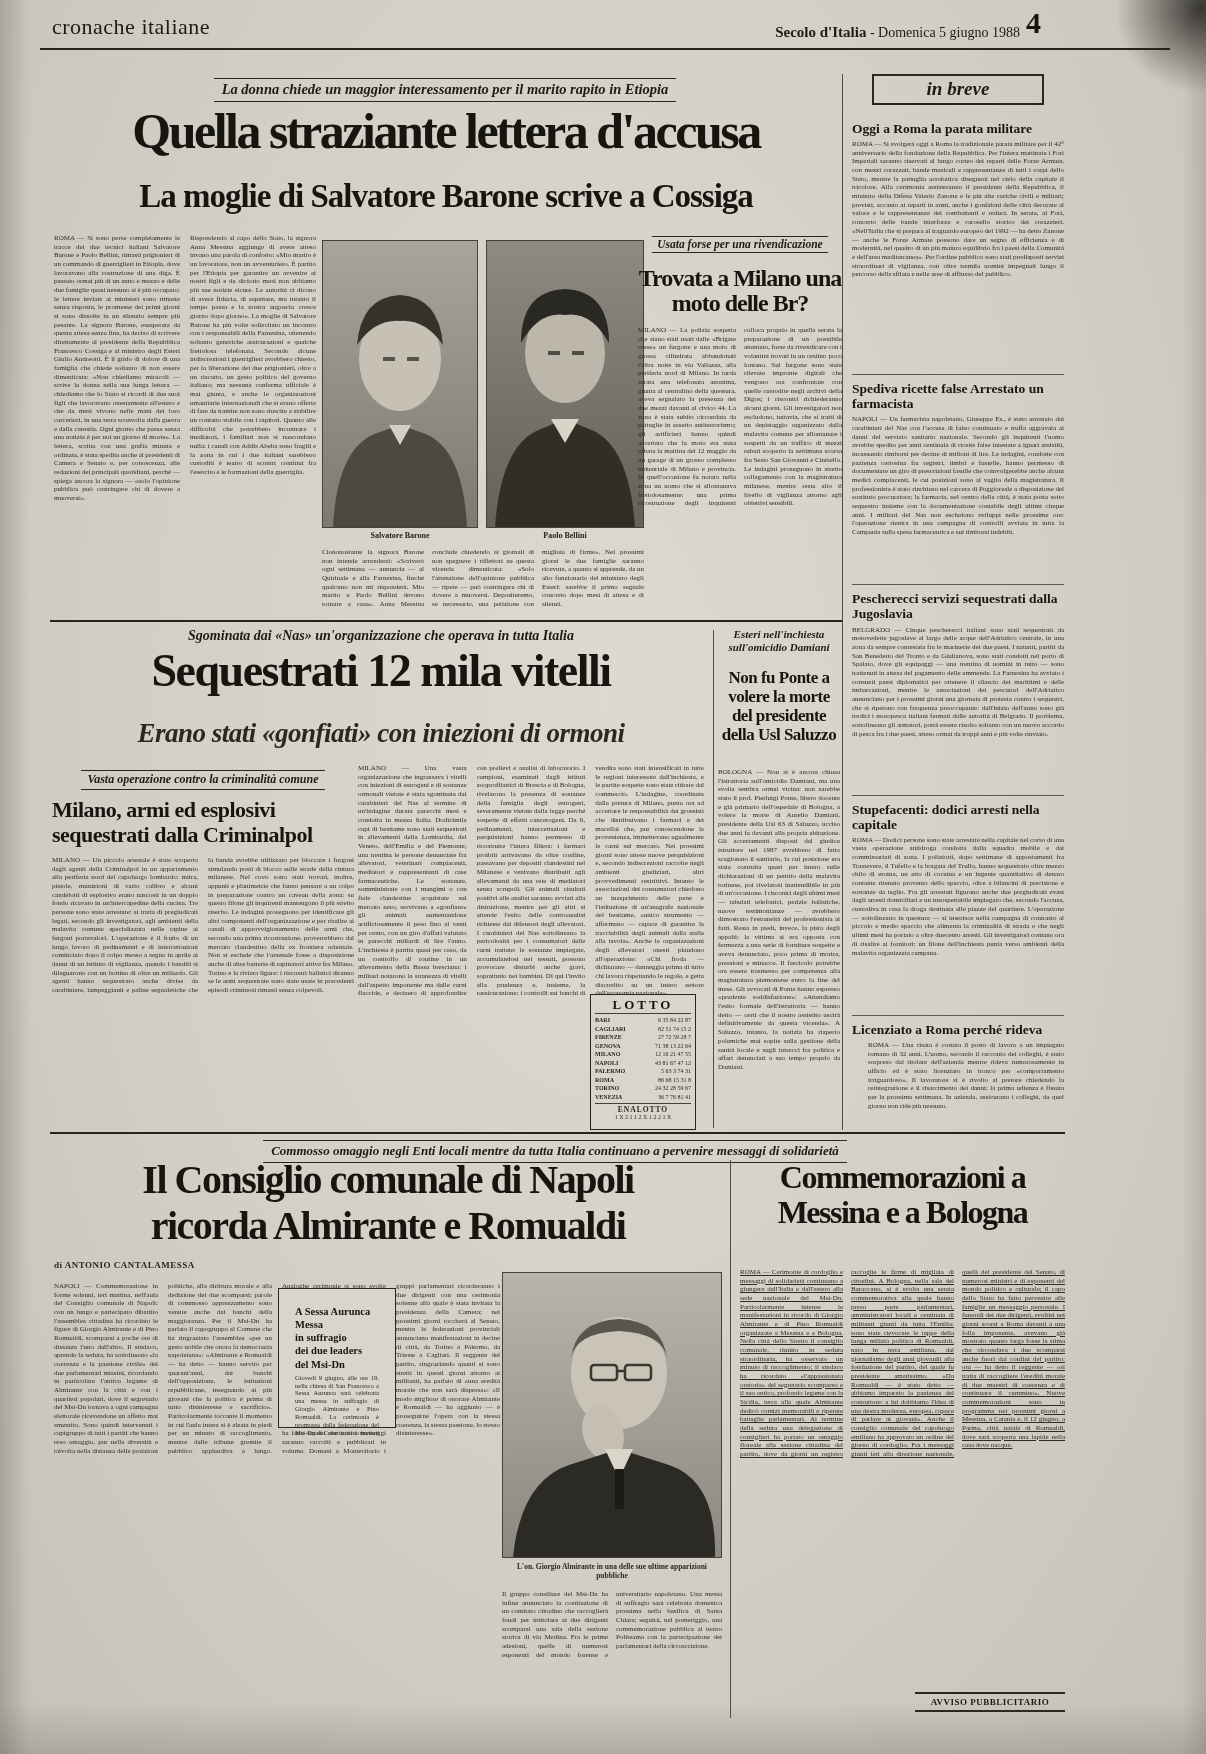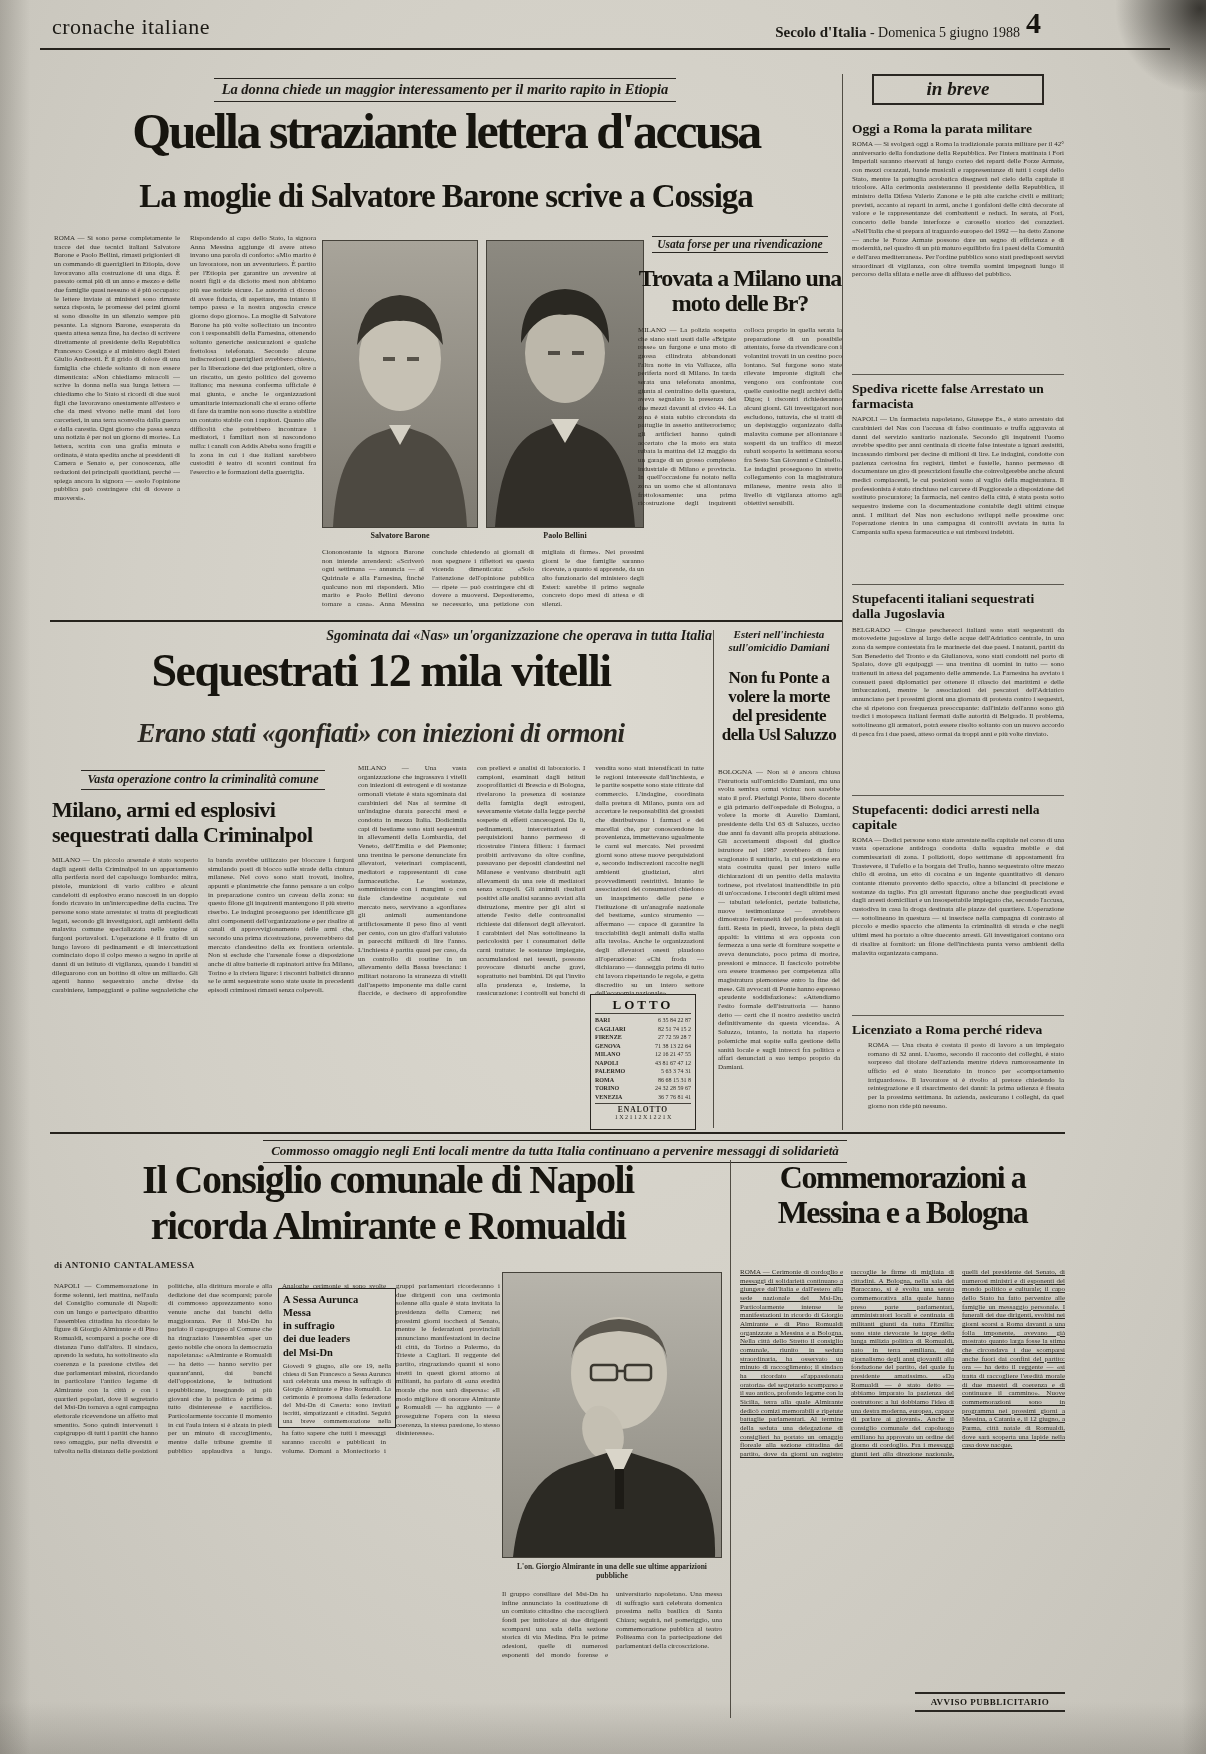--- a/index.html
+++ b/index.html
@@ -63,21 +63,21 @@
   .breve-item + .breve-item { border-top:1px solid #5b5850; }
   .breve-title { font-size:13.5px; font-weight:bold; line-height:1.12; margin-bottom:4px; color:#17150f; }
   .bb0 { height:225px; } .bb1 { height:160px; } .bb2 { height:160px; }
   .bb3 { height:170px; } .bb4 { height:80px;margin-left:16px; }
   .avviso { left:915px; top:1692px; width:150px; border-top:2px solid #2a2722;
             border-bottom:2px solid #2a2722; text-align:center; font-size:9px; font-weight:bold;
             padding:3px 0; letter-spacing:0.5px; color:#1d1b16; }
 
   
   .vitelli { left:50px; top:624px; width:662px; height:506px; }
-  .vi-kicker { left:0; top:4px; width:662px; text-align:right; font-size:14px;
+  .vi-kicker { left:0; top:4px; width:662px; text-align:center; font-size:14px;
                font-style:italic; font-weight:bold; color:#1d1b16; }
   .vi-h1 { left:0; top:24px; width:662px; text-align:center; font-size:46px;
            letter-spacing:-1.5px; line-height:1; }
   .vi-h2 { left:0; top:94px; width:662px; text-align:center; font-size:27px;
            font-style:italic; font-weight:bold; letter-spacing:-0.5px; }
   .vi-body { left:308px; top:140px; width:346px; height:366px; column-count:3; column-gap:10px; }
 
   
   .crim { left:2px; top:146px; width:302px; height:360px; }
   .cr-kicker { left:0; top:0; width:302px; text-align:center; font-size:12px; }
@@ -105,21 +105,21 @@
   .ena-n { font-size:6px; }
 
   
   .bottom-kicker { left:255px; top:1140px; width:600px; text-align:center; font-size:13px; }
   .napoli { left:50px; top:1160px; width:676px; height:558px; }
   .na-h1 { left:0; width:676px; text-align:center; font-size:40px; letter-spacing:-1.5px; line-height:1; }
   .na-h1a { top:0; } .na-h1b { top:46px; }
   .na-by { left:4px; top:100px; font-size:9px; font-weight:bold; letter-spacing:0.5px; }
   .na-body { left:4px; top:122px; width:446px; height:436px; column-count:4; column-gap:10px; }
   .inset { left:228px; top:128px; width:118px; height:140px; border:1px solid #2a2722;
-           background:#d8d5cc; padding:4px; }
+           background:#d8d5cc; padding:16px; }
   .inset-title { font-size:10.5px; font-weight:bold; line-height:1.25; white-space:pre-line;
                  margin-bottom:3px; color:#17150f; }
   .inset-body { font-size:6.5px; line-height:1.22; text-align:justify; overflow:hidden; height:62px; }
   .na-photo { left:452px; top:112px; width:220px; height:286px; }
   .na-cap { left:452px; top:402px; width:220px; text-align:center; font-size:7.5px;
             font-weight:bold; line-height:1.2; }
   .na-below { left:452px; top:430px; width:220px; height:126px; column-count:2; column-gap:8px; }
 
   .messina { left:740px; top:1160px; width:325px; height:558px; }
   .me-h1 { left:0; top:0; width:325px; text-align:center; font-size:32px;
@@ -194,21 +194,21 @@
 
     <div class="breve-item">
       <h4 class="breve-title">Oggi a Roma la parata militare</h4>
       <p class="colTxt bb0">ROMA — Si svolgerà oggi a Roma la tradizionale parata militare per il 42° anniversario della fondazione della Repubblica. Per l'intera mattinata i Fori Imperiali saranno riservati al lungo corteo dei reparti delle Forze Armate, con mezzi corazzati, bande musicali e rappresentanze di tutti i corpi dello Stato, mentre la pattuglia acrobatica disegnerà nel cielo della capitale il tricolore. Alla cerimonia assisteranno il presidente della Repubblica, il ministro della Difesa Valerio Zanone e le più alte cariche civili e militari; previsti, accanto ai reparti in armi, anche i gonfaloni delle città decorate al valore e le rappresentanze dei combattenti e reduci. In serata, ai Fori, concerto delle bande interforze e carosello storico dei corazzieri. «Nell'Italia che si prepara al traguardo europeo del 1992 — ha detto Zanone — anche le Forze Armate possono dare un segno di efficienza e di modernità, nel quadro di un più maturo equilibrio fra i paesi della Comunità e dell'area mediterranea». Per l'ordine pubblico sono stati predisposti servizi straordinari di vigilanza, con oltre tremila uomini impegnati lungo il percorso della sfilata e nelle aree di afflusso del pubblico.</p>
     </div>
     <div class="breve-item">
       <h4 class="breve-title">Spediva ricette false Arrestato un farmacista</h4>
       <p class="colTxt bb1">NAPOLI — Un farmacista napoletano, Giuseppe Es., è stato arrestato dai carabinieri del Nas con l'accusa di falso continuato e truffa aggravata ai danni del servizio sanitario nazionale. Secondo gli inquirenti l'uomo avrebbe spedito per anni centinaia di ricette false intestate a ignari assistiti, incassando rimborsi per decine di milioni di lire. Le indagini, condotte con pazienza certosina fra registri, timbri e fustelle, hanno permesso di documentare un giro di prescrizioni fasulle che coinvolgerebbe anche alcuni medici compiacenti, le cui posizioni sono al vaglio della magistratura. Il professionista è stato rinchiuso nel carcere di Poggioreale a disposizione del sostituto procuratore; la farmacia, nel centro della città, è stata posta sotto sequestro insieme con la documentazione contabile degli ultimi cinque anni. I militari del Nas non escludono sviluppi nelle prossime ore: l'operazione rientra in una campagna di controlli avviata in tutta la Campania sulla spesa farmaceutica e sui rimborsi indebiti.</p>
     </div>
     <div class="breve-item">
-      <h4 class="breve-title">Stupefacenti italiani sequestrati dalla Jugoslavia</h4>
+      <h4 class="breve-title">Pescherecci servizi sequestrati dalla Jugoslavia</h4>
       <p class="colTxt bb2">BELGRADO — Cinque pescherecci italiani sono stati sequestrati da motovedette jugoslave al largo delle acque dell'Adriatico centrale, in una zona da sempre contestata fra le marinerie dei due paesi. I natanti, partiti da San Benedetto del Tronto e da Giulianova, sono stati condotti nel porto di Spalato, dove gli equipaggi — una trentina di uomini in tutto — sono trattenuti in attesa del pagamento delle ammende. La Farnesina ha avviato i consueti passi diplomatici per ottenere il rilascio dei marittimi e delle imbarcazioni, mentre le associazioni dei pescatori dell'Adriatico annunciano per i prossimi giorni una giornata di protesta contro i sequestri, che si ripetono con frequenza preoccupante: dall'inizio dell'anno sono già tredici i motopesca italiani fermati dalle autorità di Belgrado. Il problema, sottolineano gli armatori, potrà essere risolto soltanto con un nuovo accordo di pesca fra i due paesi, atteso ormai da troppi anni e più volte rinviato.</p>
     </div>
     <div class="breve-item">
       <h4 class="breve-title">Stupefacenti: dodici arresti nella capitale</h4>
       <p class="colTxt bb3">ROMA — Dodici persone sono state arrestate nella capitale nel corso di una vasta operazione antidroga condotta dalla squadra mobile e dai commissariati di zona. I poliziotti, dopo settimane di appostamenti fra Trastevere, il Tufello e la borgata del Trullo, hanno sequestrato oltre mezzo chilo di eroina, un etto di cocaina e un ingente quantitativo di denaro contante ritenuto provento dello spaccio, oltre a bilancini di precisione e sostanze da taglio. Fra gli arrestati figurano anche due pregiudicati evasi dagli arresti domiciliari e un insospettabile impiegato che, secondo l'accusa, custodiva in casa la droga destinata alle piazze del quartiere. L'operazione — sottolineano in questura — si inserisce nella campagna di contrasto al piccolo e medio spaccio che alimenta la criminalità di strada e che negli ultimi mesi ha portato a oltre duecento arresti. Gli investigatori contano ora di risalire ai fornitori: un filone dell'inchiesta punta verso ambienti della malavita organizzata campana.</p>
     </div>
     <div class="breve-item">
       <h4 class="breve-title">Licenziato a Roma perché rideva</h4>
       <p class="colTxt bb4">ROMA — Una risata è costata il posto di lavoro a un impiegato romano di 32 anni. L'uomo, secondo il racconto dei colleghi, è stato sorpreso dal titolare dell'azienda mentre rideva rumorosamente in ufficio ed è stato licenziato in tronco per «comportamento irriguardoso». Il lavoratore si è rivolto al pretore chiedendo la reintegrazione e il risarcimento dei danni: la prima udienza è fissata per la prossima settimana. In azienda, assicurano i colleghi, da quel giorno non ride più nessuno.</p>
     </div>

